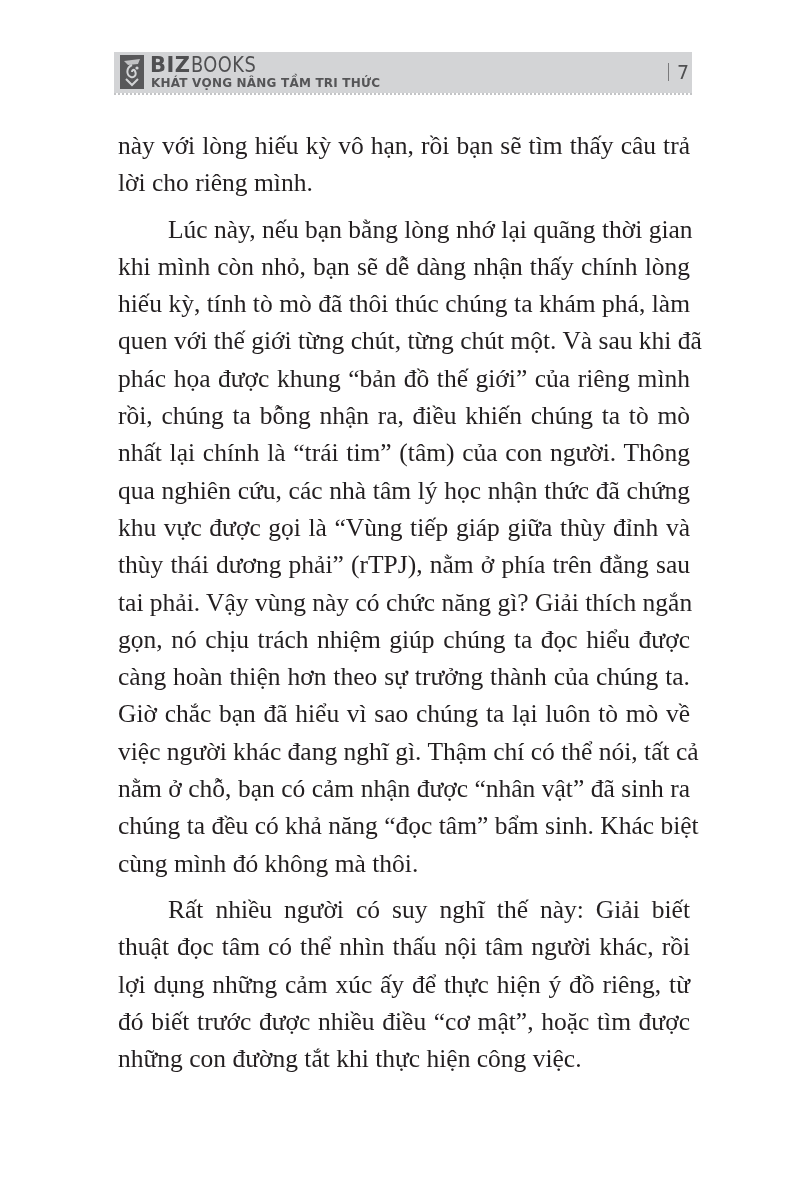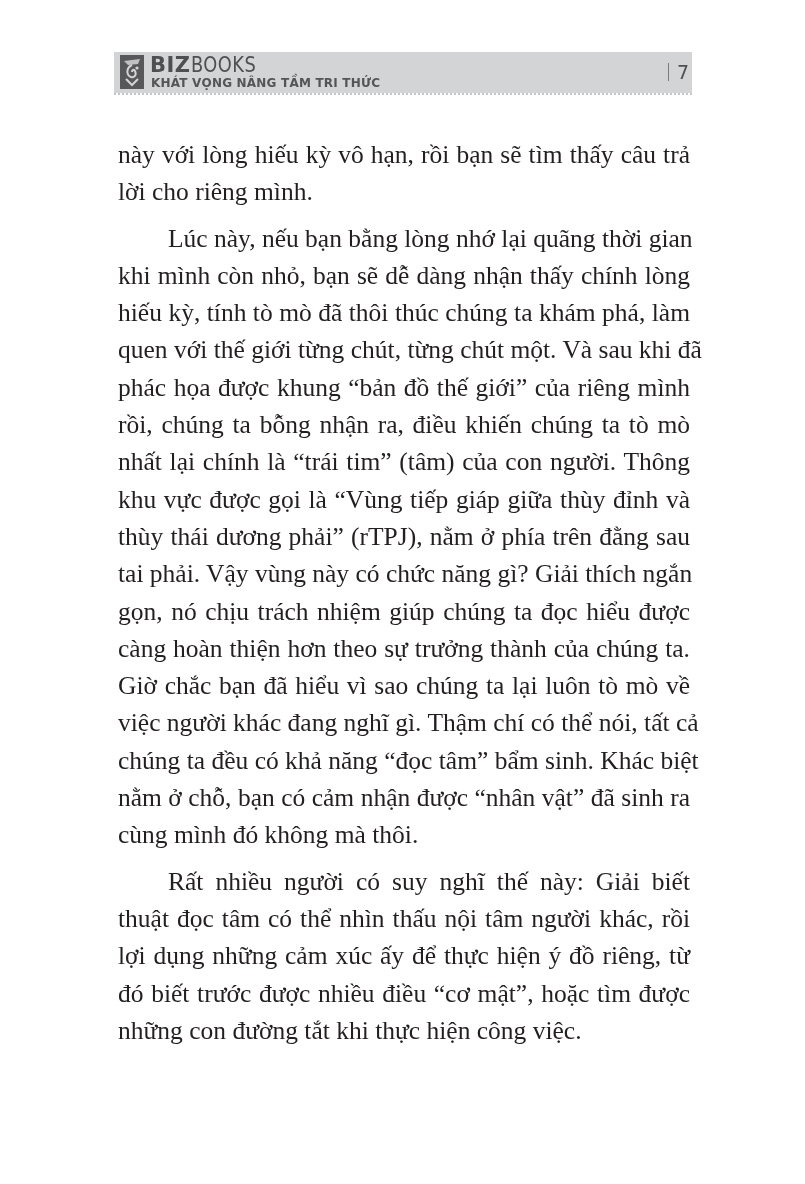--- a/index.html
+++ b/index.html
@@ -85,21 +85,20 @@
       margin-right: 8px;
     }
     .body-text {
       position: absolute;
       left: 118px;
       top: 127px;
       width: 572px;
       font-size: 25.5px;
       line-height: 37.3px;
       text-align: justify;
-      margin-top: 9px;
     }
     .body-text p {
       margin: 0;
     }
     .body-text .line {
       display: block;
       white-space: nowrap;
       text-align: justify;
       text-align-last: justify;
     }
@@ -145,29 +144,30 @@
   </p>
   <div class="para-gap"></div>
   <p>
     <span class="line indent">Lúc này, nếu bạn bằng lòng nhớ lại quãng thời gian</span>
     <span class="line">khi mình còn nhỏ, bạn sẽ dễ dàng nhận thấy chính lòng</span>
     <span class="line">hiếu kỳ, tính tò mò đã thôi thúc chúng ta khám phá, làm</span>
     <span class="line">quen với thế giới từng chút, từng chút một. Và sau khi đã</span>
     <span class="line">phác họa được khung “bản đồ thế giới” của riêng mình</span>
     <span class="line">rồi, chúng ta bỗng nhận ra, điều khiến chúng ta tò mò</span>
     <span class="line">nhất lại chính là “trái tim” (tâm) của con người. Thông</span>
+    <span class="line">qua nghiên cứu, các nhà tâm lý học nhận thức đã chứng</span>
     <span class="line">khu vực được gọi là “Vùng tiếp giáp giữa thùy đỉnh và</span>
     <span class="line">thùy thái dương phải” (rTPJ), nằm ở phía trên đằng sau</span>
     <span class="line">tai phải. Vậy vùng này có chức năng gì? Giải thích ngắn</span>
     <span class="line">gọn, nó chịu trách nhiệm giúp chúng ta đọc hiểu được</span>
     <span class="line">càng hoàn thiện hơn theo sự trưởng thành của chúng ta.</span>
     <span class="line">Giờ chắc bạn đã hiểu vì sao chúng ta lại luôn tò mò về</span>
     <span class="line">việc người khác đang nghĩ gì. Thậm chí có thể nói, tất cả</span>
+    <span class="line">nằm ở chỗ, bạn có cảm nhận được “nhân vật” đã sinh ra</span>
     <span class="line">chúng ta đều có khả năng “đọc tâm” bẩm sinh. Khác biệt</span>
-    <span class="line">nằm ở chỗ, bạn có cảm nhận được “nhân vật” đã sinh ra</span>
     <span class="line last">cùng mình đó không mà thôi.</span>
   </p>
   <div class="para-gap"></div>
   <p>
     <span class="line indent">Rất nhiều người có suy nghĩ thế này: Giải biết</span>
     <span class="line">thuật đọc tâm có thể nhìn thấu nội tâm người khác, rồi</span>
     <span class="line">lợi dụng những cảm xúc ấy để thực hiện ý đồ riêng, từ</span>
     <span class="line">đó biết trước được nhiều điều “cơ mật”, hoặc tìm được</span>
     <span class="line last">những con đường tắt khi thực hiện công việc.</span>
   </p>

